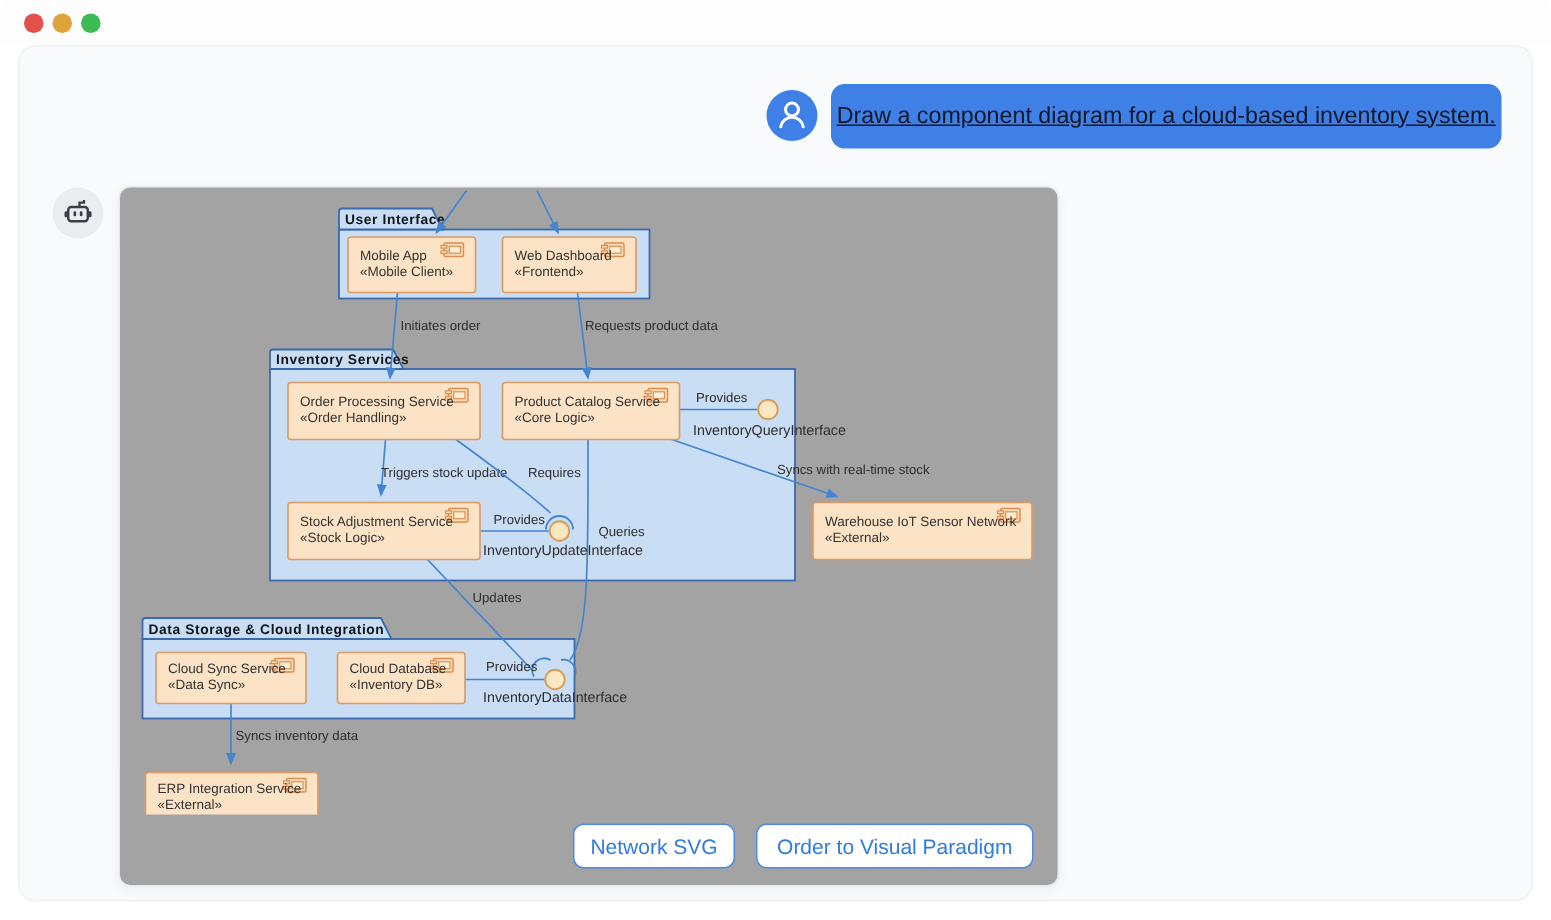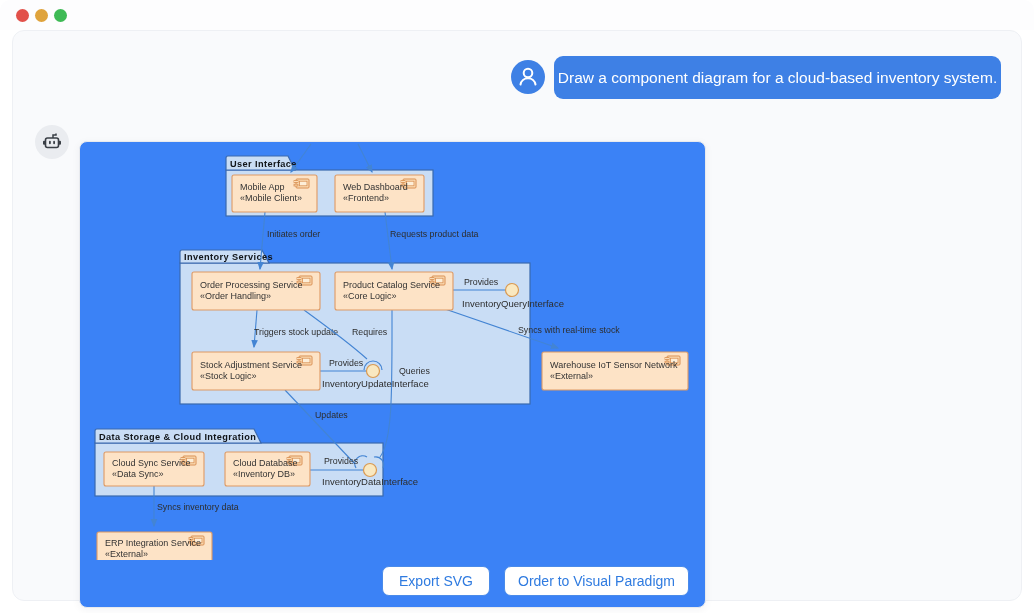--- a/index.html
+++ b/index.html
@@ -13,30 +13,30 @@
   .panel{
     position:absolute;left:12px;top:30px;width:1008px;height:569px;
     background:#f9fafc;border:1px solid #eef0f4;border-radius:12px;
   }
   .avatar{
     position:absolute;left:498px;top:29px;width:34px;height:34px;border-radius:50%;
     display:flex;align-items:center;justify-content:center;
   }
   .bubble{
     position:absolute;left:541px;top:25px;width:447px;height:43px;
-    border-radius:9px;color:#ffffff;font-size:15.5px;
-    display:flex;align-items:center;justify-content:center;white-space:nowrap;
+    border-radius:9px;color:#0f172a;font-size:15.5px;
+    display:flex;align-items:center;justify-content:center;white-space:nowrap;text-decoration:underline;
   }
   .bot-avatar{
     position:absolute;left:22px;top:94px;width:34px;height:34px;border-radius:50%;
     background:#eaecf0;display:flex;align-items:center;justify-content:center;
   }
   .diagram-card{
-    position:absolute;left:66px;top:110px;width:625px;height:465px;
-    background:#3b82f6;border:1px solid #e8eaee;border-radius:8px;
+    position:absolute;left:66px;top:93px;width:625px;height:465px;
+    background:#a3a3a3;border:1px solid #e8eaee;border-radius:8px;
     box-shadow:0 2px 8px rgba(30,40,60,0.05);
   }
   .diagram-card svg{position:absolute;left:0;top:0;display:block;}
   .btn{
     position:absolute;top:424px;height:30px;background:#ffffff;
     border:1px solid #4a8bea;border-radius:7px;color:#2f7be0;
     font-size:14px;font-family:"Liberation Sans",sans-serif;
     display:flex;align-items:center;justify-content:center;cursor:pointer;padding:0;
   }
   .btn-export{left:302px;width:108px;}
@@ -250,17 +250,17 @@
           <g>
             <rect x="111" y="394" width="13" height="9" rx="1" fill="#fbdcb5" stroke="#d98f52" stroke-width="1"></rect>
             <rect x="114.5" y="396.2" width="7.5" height="4.6" fill="#fdeed8" stroke="#d98f52" stroke-width="0.8"></rect>
             <rect x="109" y="395.6" width="4" height="1.8" fill="#fbdcb5" stroke="#d98f52" stroke-width="0.8"></rect>
             <rect x="109" y="399.2" width="4" height="1.8" fill="#fbdcb5" stroke="#d98f52" stroke-width="0.8"></rect>
           </g>
           <text x="25" y="403.5" font-size="9" fill="#333333">ERP Integration Service</text>
           <text x="25" y="414.5" font-size="9" fill="#333333">«External»</text>
         </g>
       </svg>
-    <button class="btn btn-export">Export SVG</button>
+    <button class="btn btn-export">Network SVG</button>
     <button class="btn btn-import">Order to Visual Paradigm</button>
   </div>
 
 </div>
 
 </body></html>

